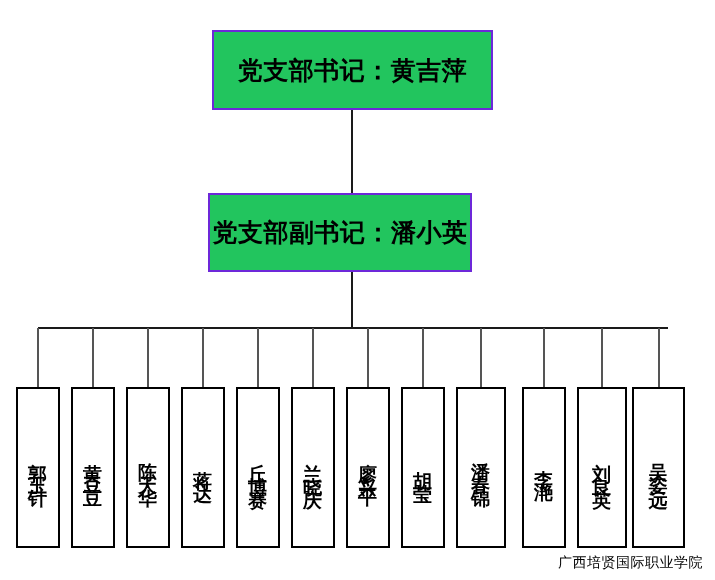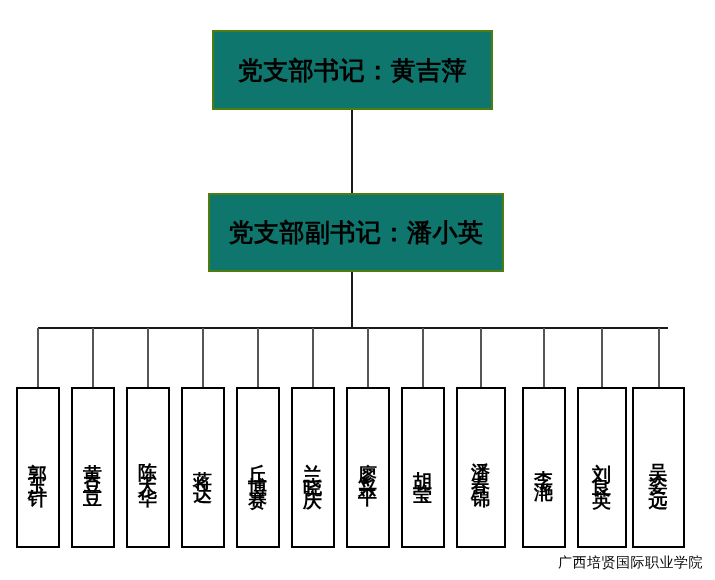--- a/index.html
+++ b/index.html
@@ -17,22 +17,22 @@
     position: relative;
     width: 715px;
     height: 580px;
     background: #ffffff;
   }
 
   
   .exec-box {
     position: absolute;
     box-sizing: border-box;
-    border: 2px solid #4d7c0f;
-    background: #0f766e;
+    border: 2px solid #6d28d9;
+    background: #22c55e;
     display: flex;
     align-items: center;
     justify-content: center;
     color: #000000;
   }
   .exec-box .exec-label {
     font-family: "DejaVu Serif", "Liberation Serif", serif;
     font-size: 25px;
     font-weight: 700;
     letter-spacing: 0.5px;
@@ -42,21 +42,21 @@
 
   #box-secretary {
     left: 212px;
     top: 30px;
     width: 281px;
     height: 80px;
   }
   #box-deputy {
     left: 208px;
     top: 193px;
-    width: 296px;
+    width: 264px;
     height: 79px;
   }
 
   
   .v-line {
     position: absolute;
     width: 2px;
     background: #1a1a1a;
   }
   .h-line {

